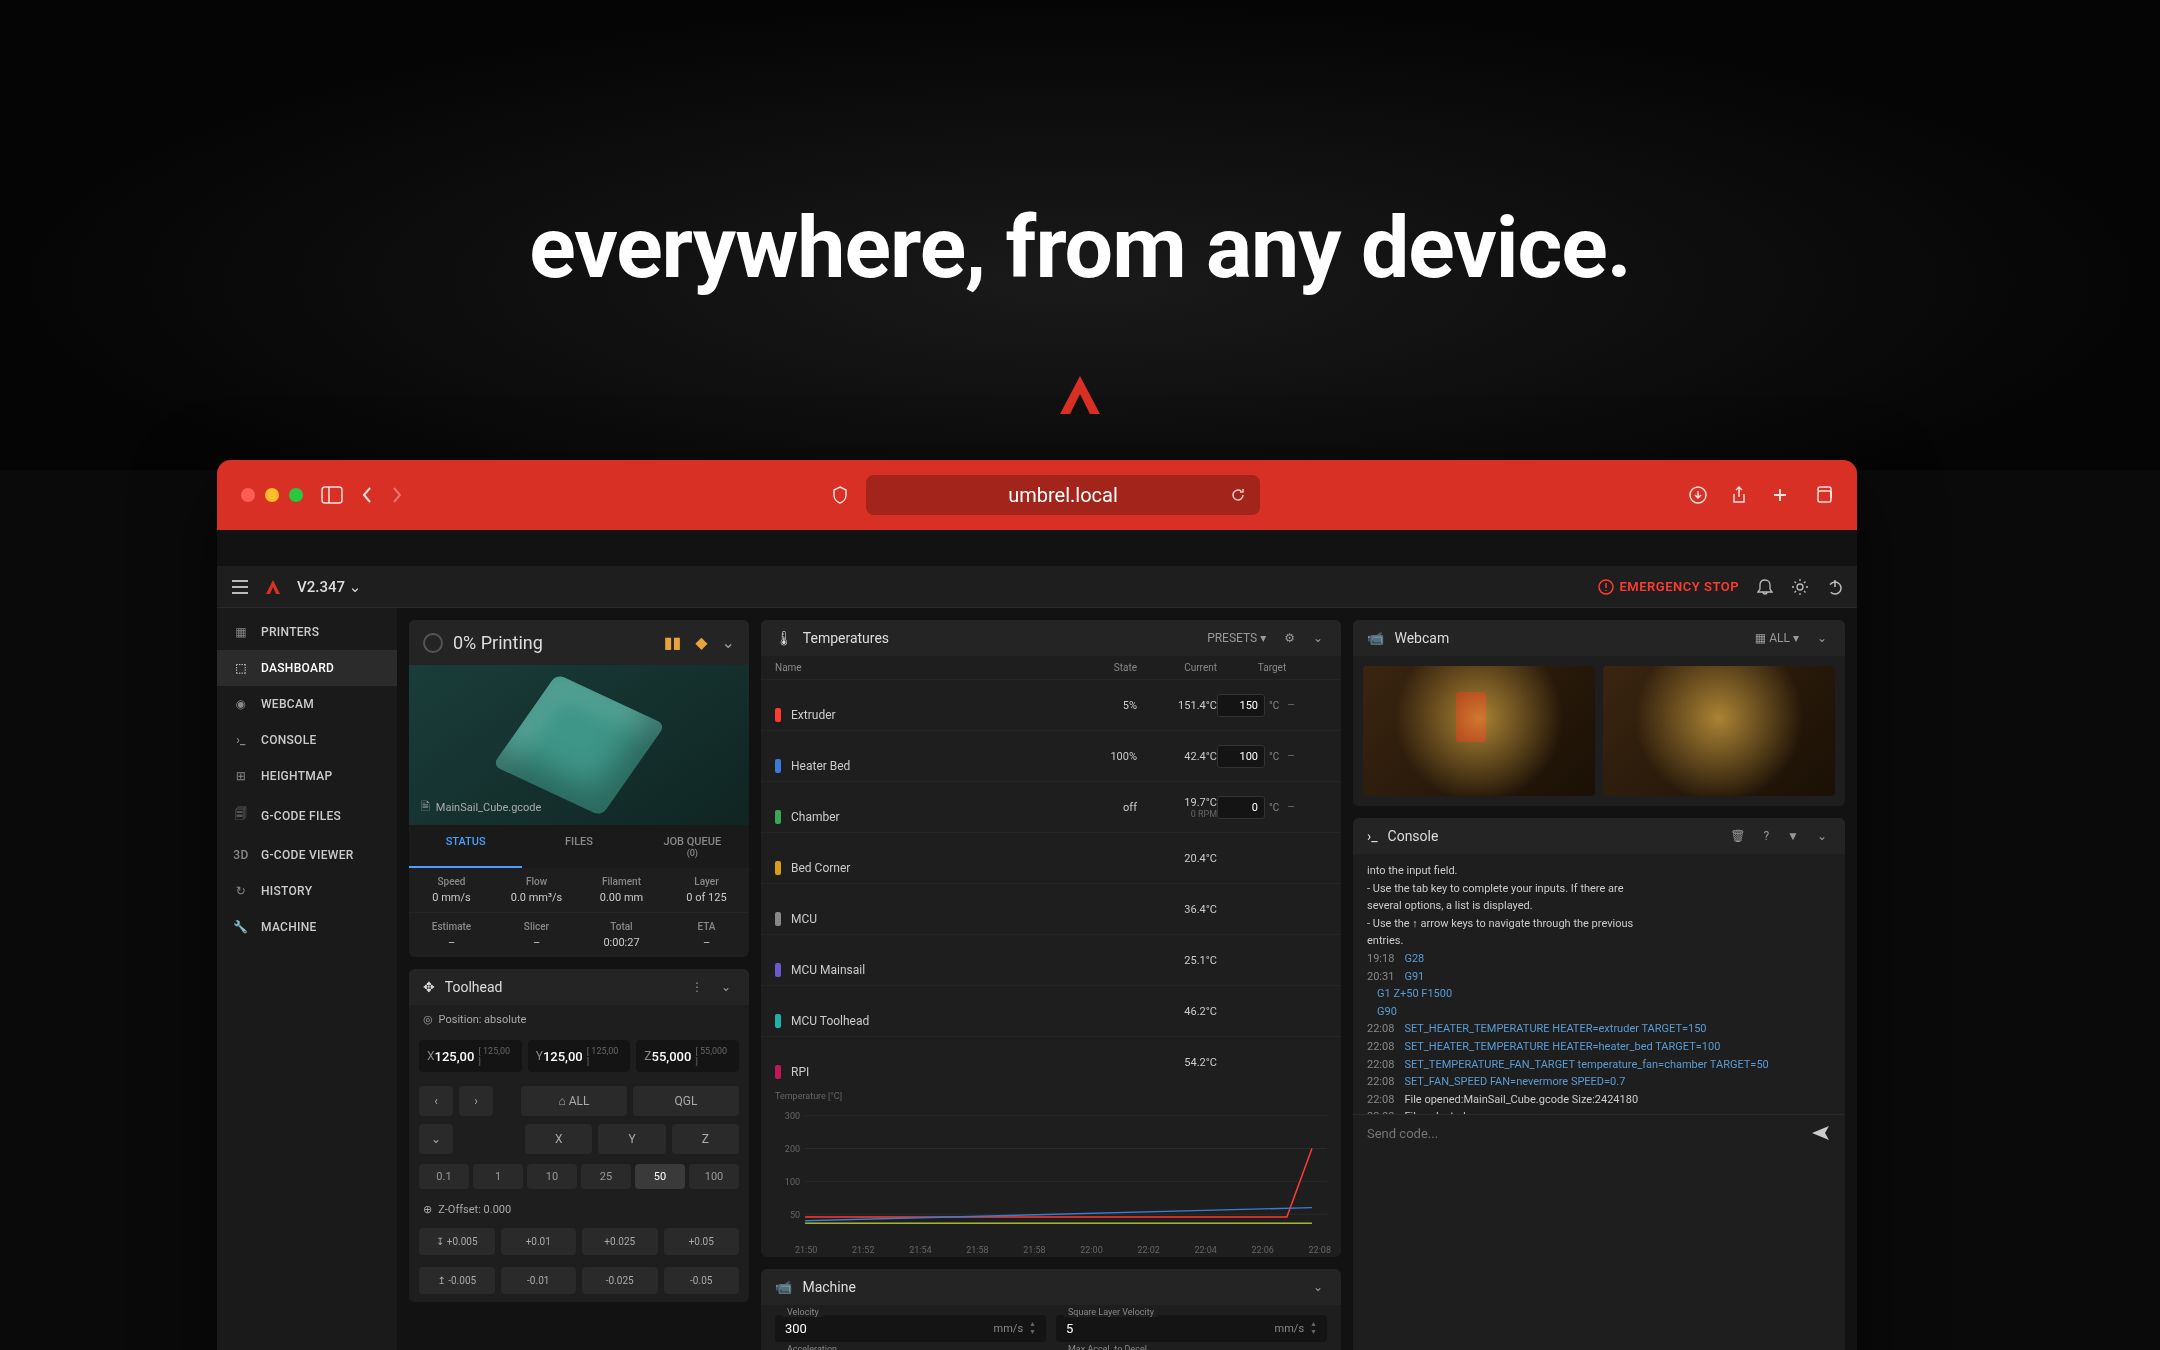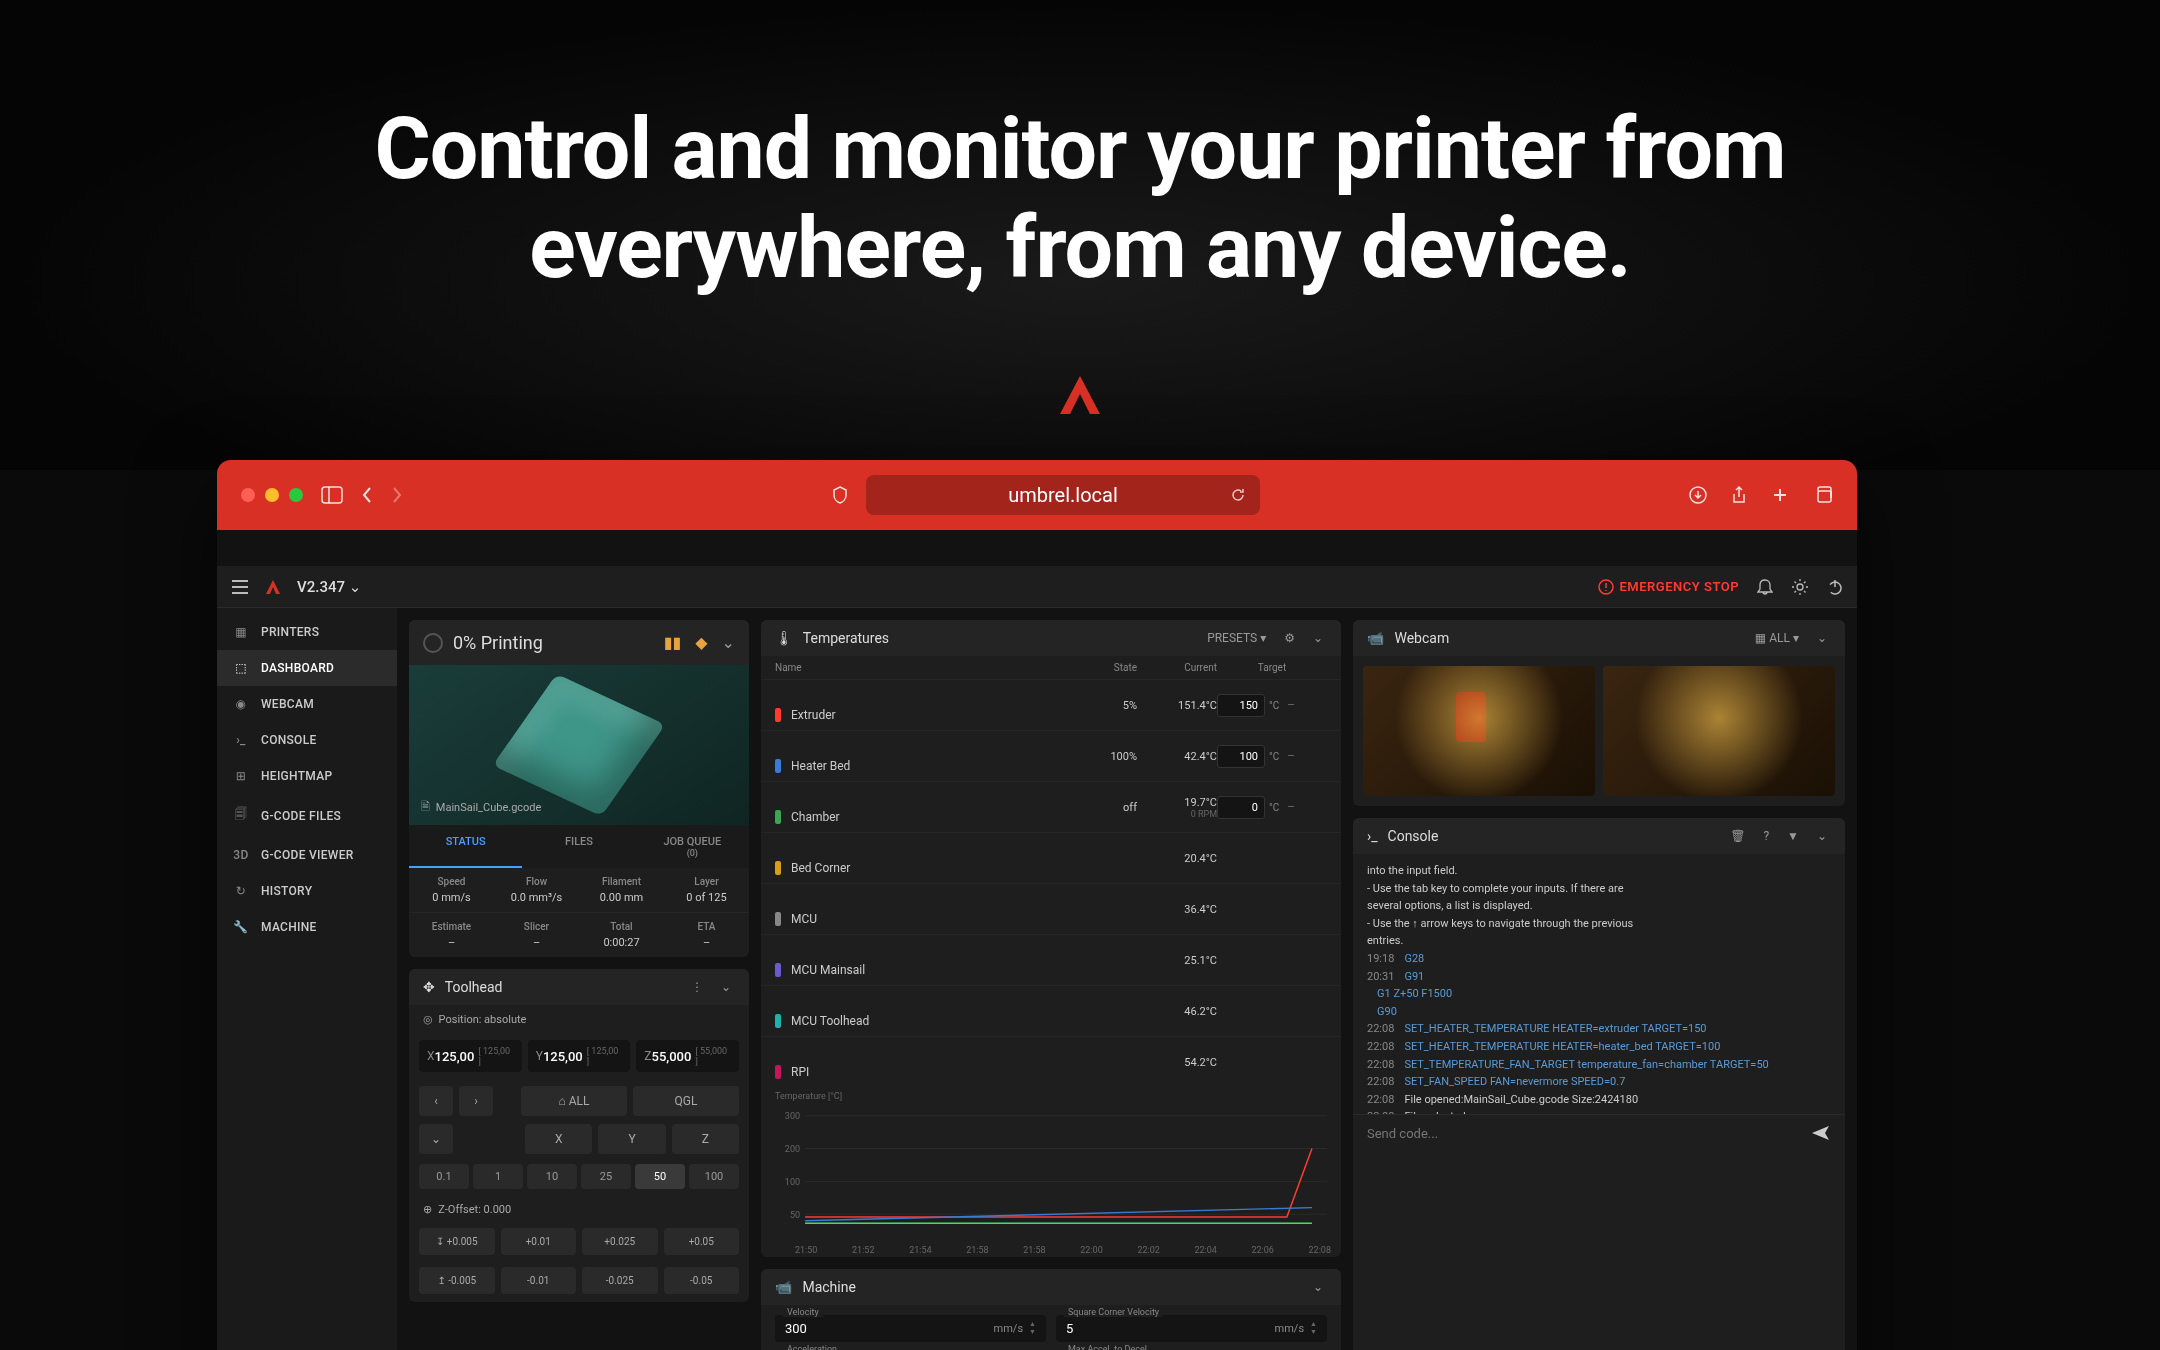--- a/index.html
+++ b/index.html
@@ -96,21 +96,21 @@
 .con-input { display:flex; padding:10px 14px; border-top:1px solid #2a2a2a; align-items:center; }
 .con-input input { flex:1; background:transparent; border:none; color:#fff; font-size:13px; outline:none; }
 .send-btn { color:#ccc; cursor:pointer; }
 svg { display:block; }
 </style>
 </head>
 <body>
 
 <div class="hero">
   <div class="hero-title">
-    <span>Control and monitor your printer from</span><br>
+    <br>
     <span>everywhere, from any device.</span>
   </div>
   <div class="hero-logo">
     <svg width="56" height="48" viewBox="0 0 56 48">
         <path d="M8 44 L28 6 L48 44 L38 44 L28 24 L18 44 Z" fill="#d93025"></path>
       </svg>
   </div>
 </div>
 
 <div class="browser">
@@ -535,21 +535,21 @@
                 <div class="mach-field">
                   <span class="mach-lbl">Velocity</span>
                   <span class="mach-val">300</span>
                   <span class="mach-unit">mm/s</span>
                   <span class="mach-spin">
                     <span>▲</span>
                     <span>▼</span>
                   </span>
                 </div>
                 <div class="mach-field">
-                  <span class="mach-lbl">Square Corner Velocity</span>
+                  <span class="mach-lbl">Square Layer Velocity</span>
                   <span class="mach-val">5</span>
                   <span class="mach-unit">mm/s</span>
                   <span class="mach-spin">
                     <span>▲</span>
                     <span>▼</span>
                   </span>
                 </div>
                 <div class="mach-field">
                   <span class="mach-lbl">Acceleration</span>
                   <span class="mach-val">7900</span>

